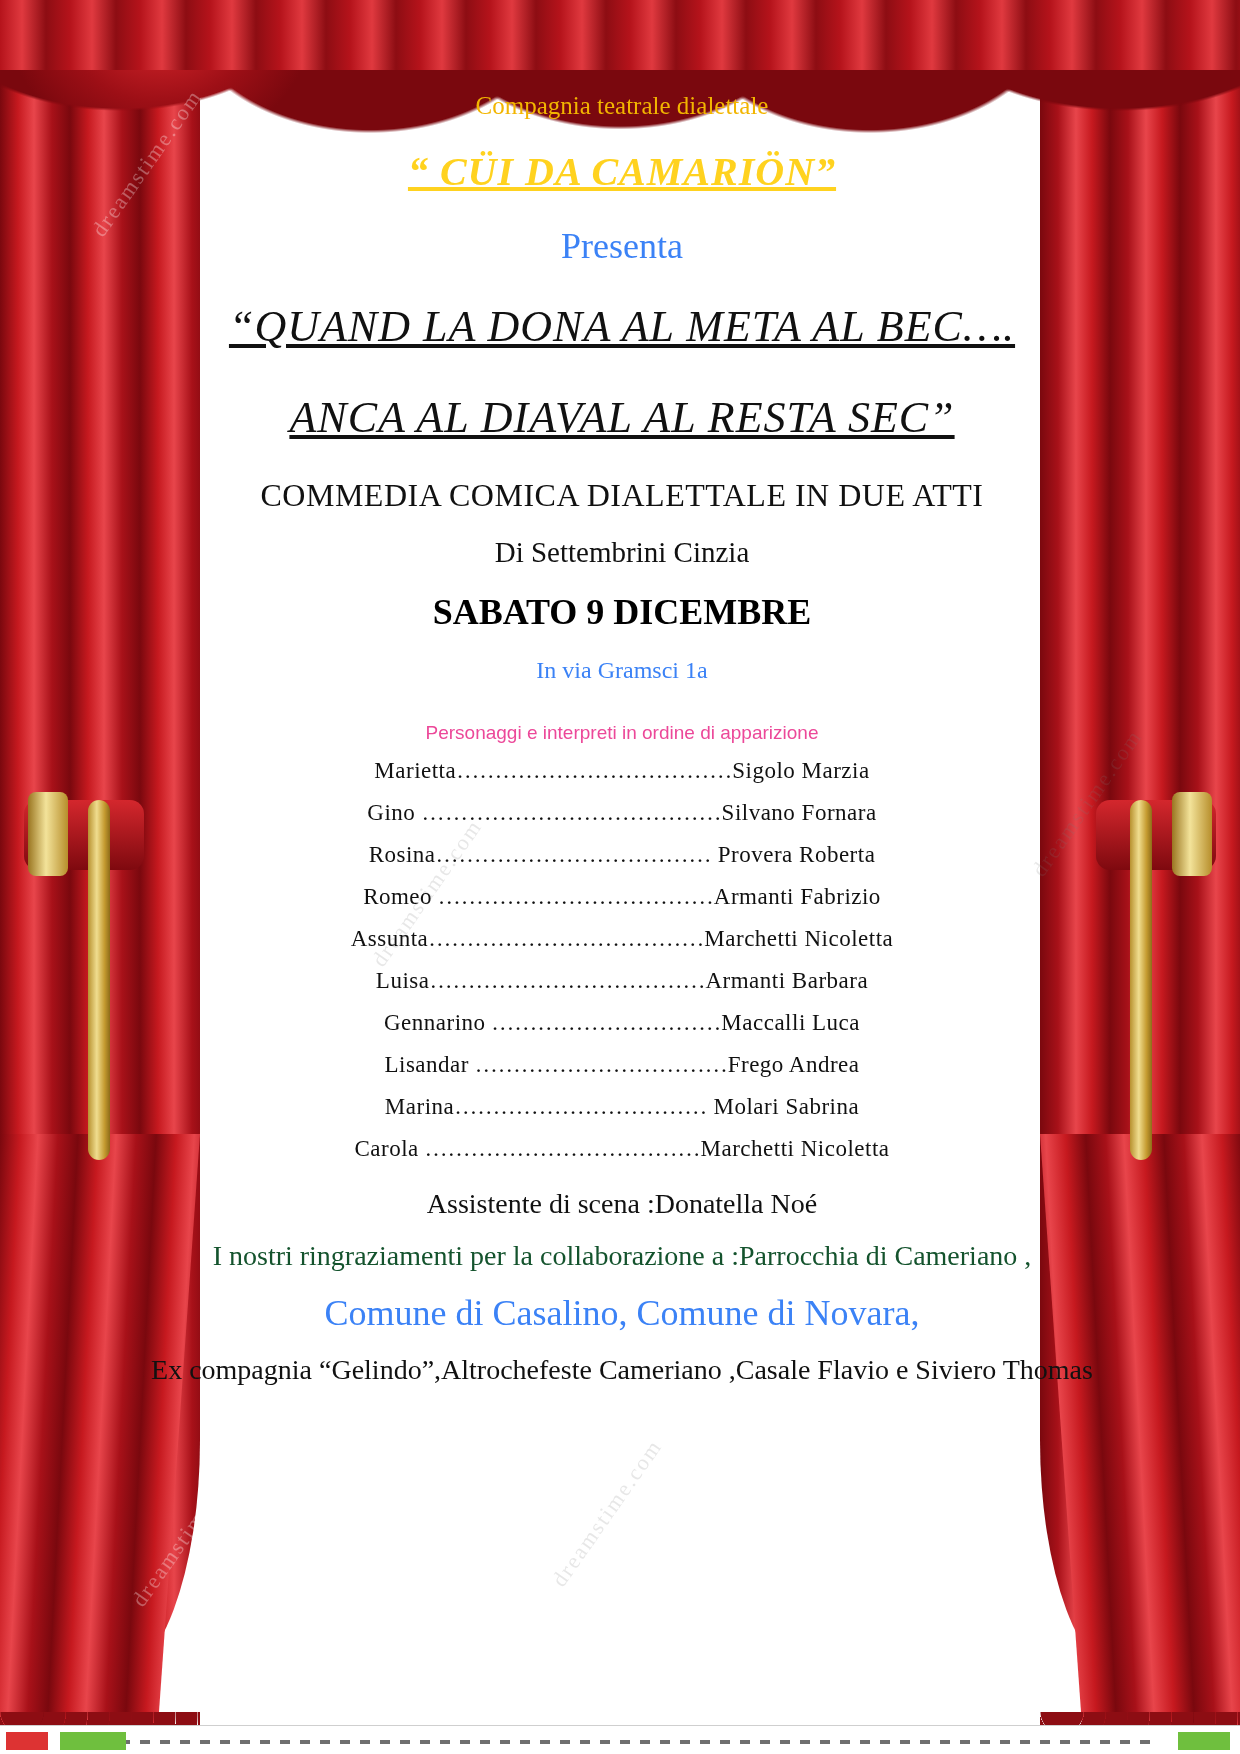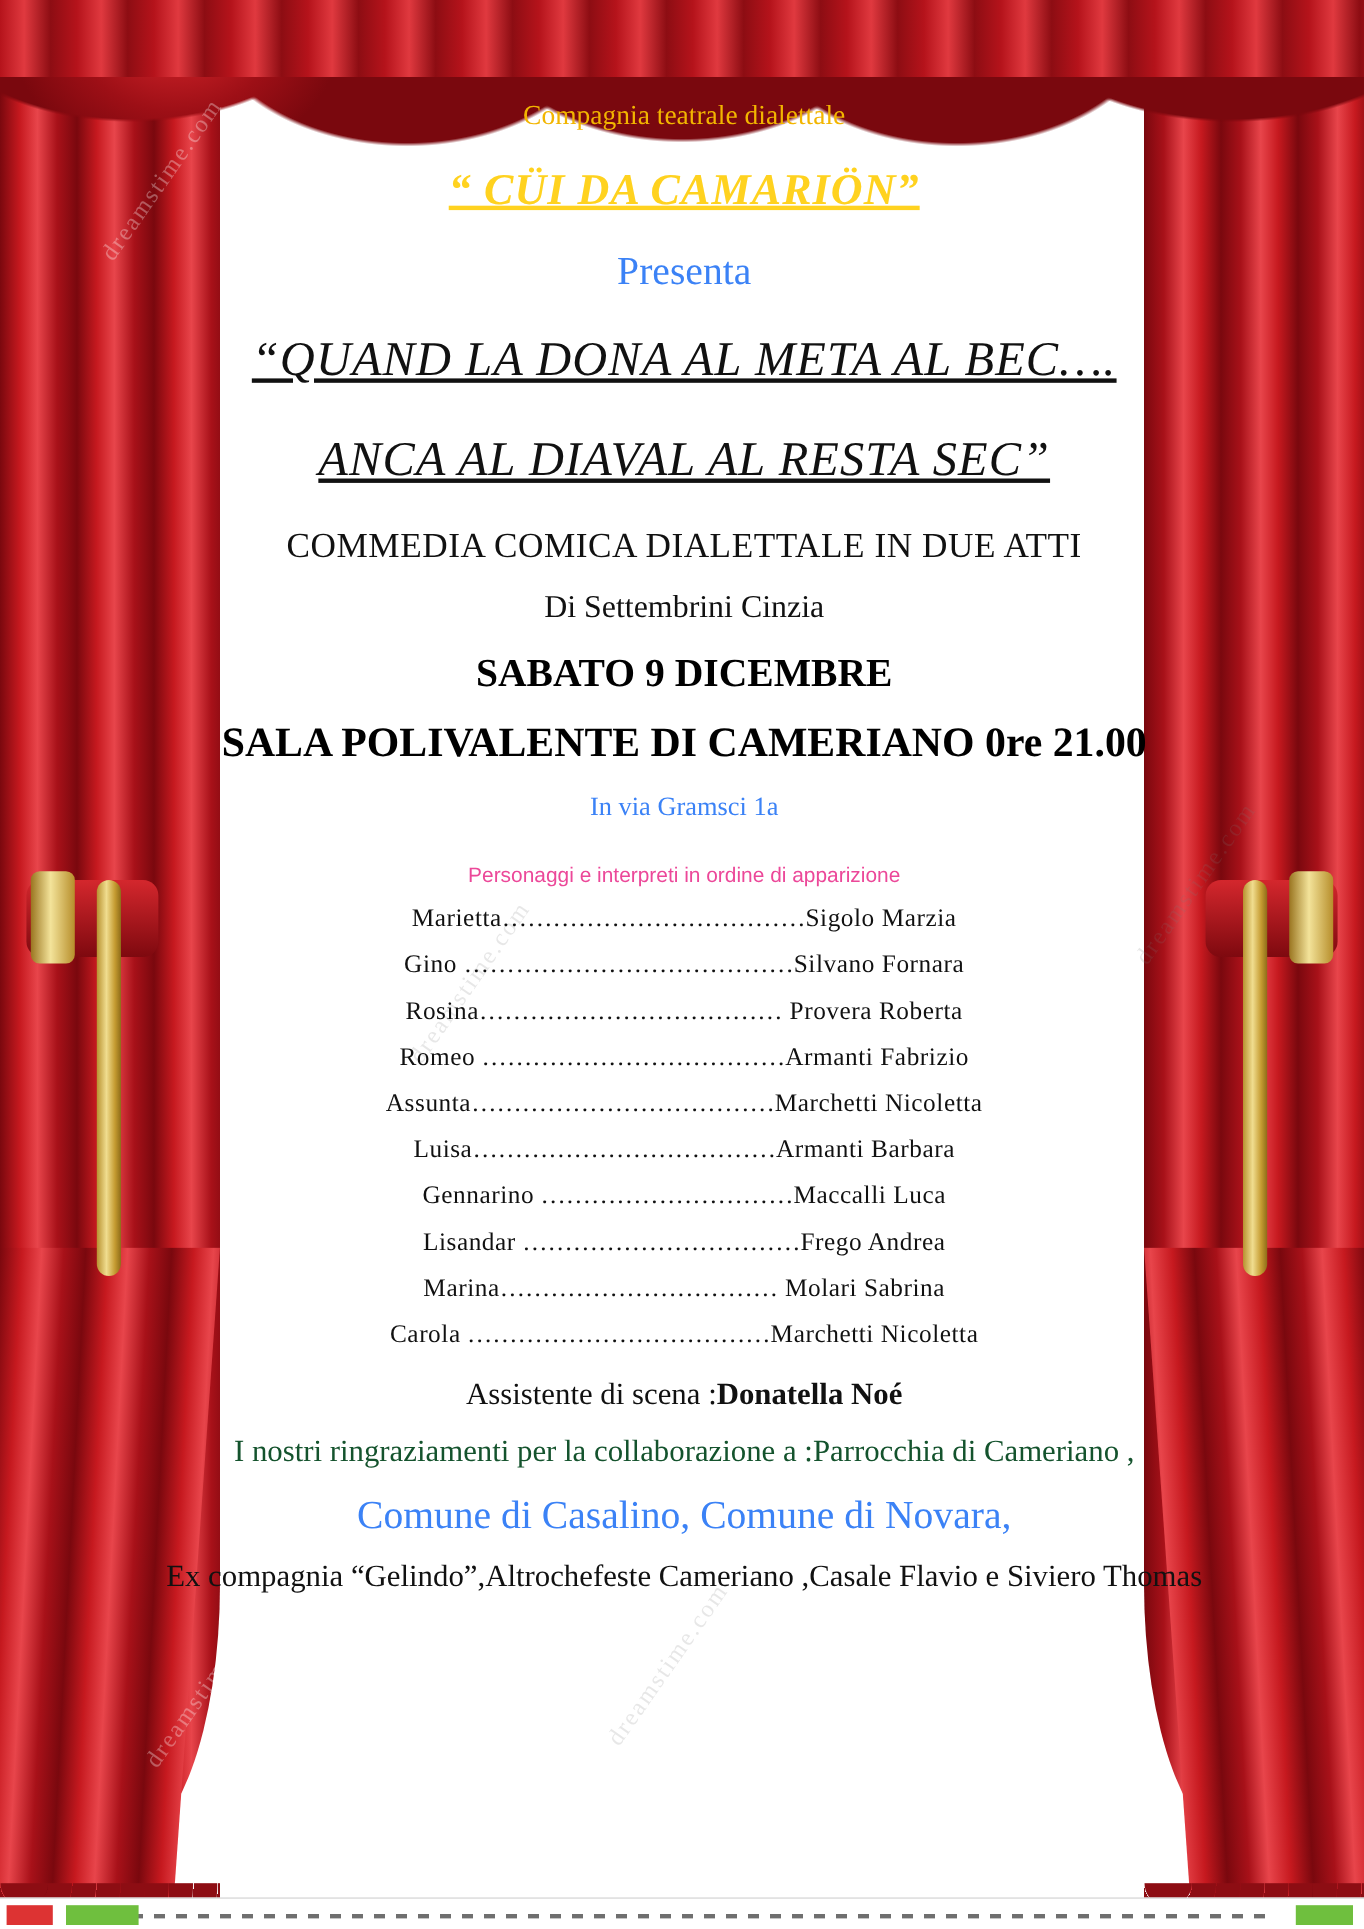--- a/index.html
+++ b/index.html
@@ -272,21 +272,21 @@
     white-space: nowrap;
   }
   .cast-row .role { letter-spacing: 0.5px; }
   .cast-row .dots { letter-spacing: 0px; }
   .cast-row .actor { letter-spacing: 0.5px; }
   .assistant {
     font-size: 28px;
     margin-top: 26px;
     color: #111;
   }
-  .assistant b { font-weight: bold; }
+  .assistant b { font-weight: normal; }
   .thanks1 {
     font-size: 28px;
     margin-top: 20px;
     color: #14532d;
   }
   .thanks2 {
     font-size: 36px;
     margin-top: 20px;
     color: #3b82f6;
   }
@@ -329,21 +329,20 @@
 
   <div class="content">
     <div class="line-company">Compagnia teatrale dialettale</div>
     <div class="line-troupe">“ CÜI DA CAMARIÖN”</div>
     <div class="line-presenta">Presenta</div>
     <div class="title1">“QUAND LA DONA AL META AL BEC….</div>
     <div class="title2">ANCA AL DIAVAL AL RESTA SEC”</div>
     <div class="subtitle">COMMEDIA COMICA DIALETTALE IN DUE ATTI</div>
     <div class="author">Di Settembrini Cinzia</div>
     <div class="date">SABATO 9 DICEMBRE</div>
-    <div class="venue">SALA POLIVALENTE DI CAMERIANO 0re 21.00</div>
     <div class="address">In via Gramsci    1a</div>
 
     <div class="cast-header">Personaggi e interpreti in ordine di apparizione</div>
 
     <div class="cast">
       <div class="cast-row">
         <span class="role">Marietta</span><span class="dots">………………………………</span><span class="actor">Sigolo Marzia</span>
       </div>
       <div class="cast-row">
         <span class="role">Gino ……</span><span class="dots">……………………………</span><span class="actor">Silvano Fornara</span>

